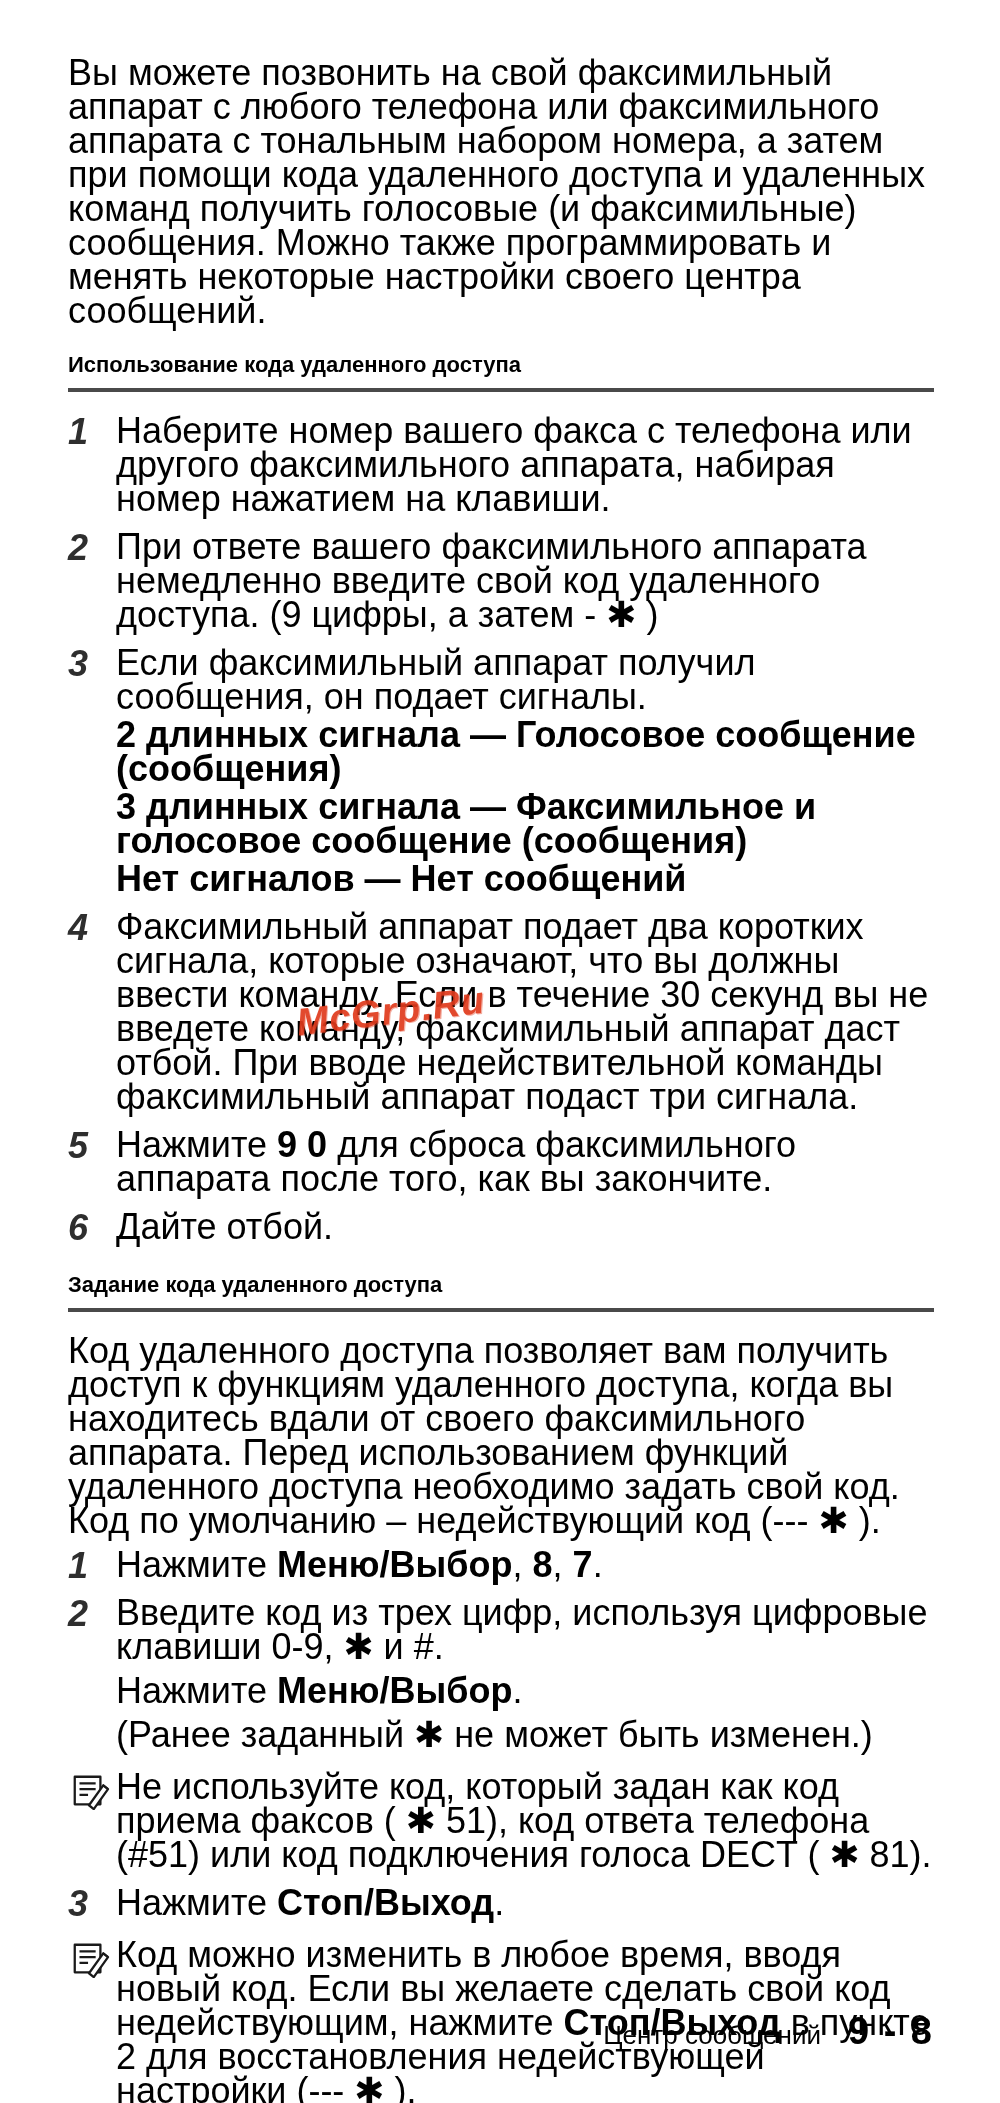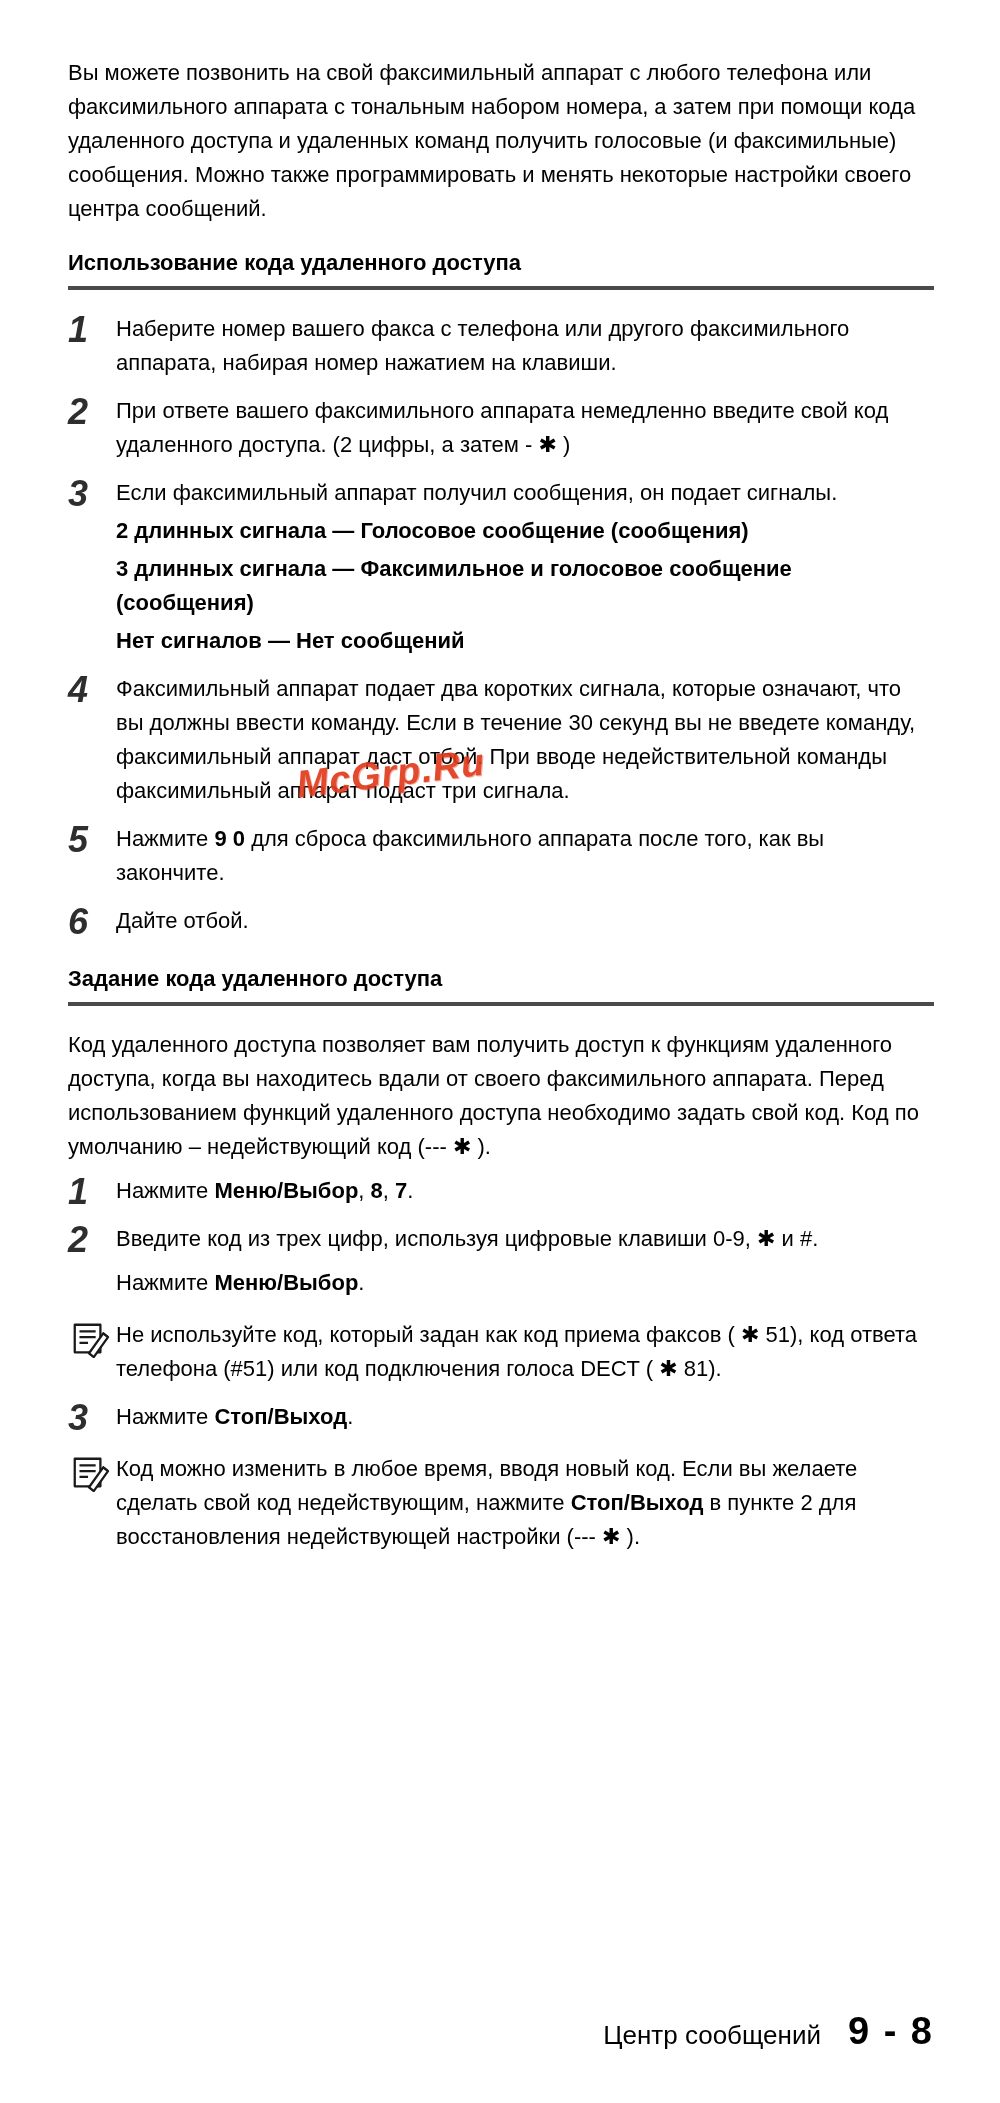--- a/index.html
+++ b/index.html
@@ -14,21 +14,21 @@
     box-sizing: border-box;
     overflow: hidden;
   }
   h1.page-title {
     font-size: 39px;
     font-weight: bold;
     margin: 16px 0 30px 0;
     letter-spacing: 0.2px;
   }
   p.body, .step-body p, .note-text {
-    font-size: 22px;
+    font-size: 36px;
     line-height: 34px;
     margin: 0;
   }
   p.intro { margin-bottom: 10px; }
   h2.section-heading {
     font-size: 22px;
     font-weight: bold;
     margin: 24px 0 22px 0;
     padding-bottom: 10px;
     border-bottom: 4px solid #4a4a4a;
@@ -90,21 +90,21 @@
   <div class="step">
     <div class="step-num">1</div>
     <div class="step-body">
       <p>Наберите номер вашего факса с телефона или другого факсимильного аппарата, набирая номер нажатием на клавиши.</p>
     </div>
   </div>
 
   <div class="step">
     <div class="step-num">2</div>
     <div class="step-body">
-      <p>При ответе вашего факсимильного аппарата немедленно введите свой код удаленного доступа. (2 цифры, а затем - ✱ )</p>
+      <p>При ответе вашего факсимильного аппарата немедленно введите свой код удаленного доступа. (9 цифры, а затем - ✱ )</p>
     </div>
   </div>
 
   <div class="step">
     <div class="step-num">3</div>
     <div class="step-body">
       <p>Если факсимильный аппарат получил сообщения, он подает сигналы.</p>
       <p class="signal">2 длинных сигнала — Голосовое сообщение (сообщения)</p>
       <p class="signal">3 длинных сигнала — Факсимильное и голосовое сообщение (сообщения)</p>
       <p class="signal">Нет сигналов — Нет сообщений</p>
@@ -142,20 +142,21 @@
     <div class="step-body">
       <p><span>Нажмите </span><b>Меню/Выбор</b><span>, </span><b>8</b><span>, </span><b>7</b><span>.</span></p>
     </div>
   </div>
 
   <div class="step">
     <div class="step-num">2</div>
     <div class="step-body">
       <p>Введите код из трех цифр, используя цифровые клавиши 0-9, ✱ и #.</p>
       <p class="subline"><span>Нажмите </span><b>Меню/Выбор</b><span>.</span></p>
+      <p class="subline">(Ранее заданный ✱ не может быть изменен.)</p>
     </div>
   </div>
 
   <div class="note">
     <div class="note-iconbox">
       <svg width="42" height="38" viewBox="0 0 44 40" aria-hidden="true">
         <g fill="none" stroke="#1a1a1a" stroke-width="2.4" stroke-linejoin="round">
           <path d="M7 5 h27 v29 h-27 z" fill="#ffffff"></path>
           <path d="M12 12 h17 M12 18 h17 M12 24 h9"></path>
           <path d="M22 35 L37 14 l5 4 L27 39 z" fill="#ffffff"></path>

